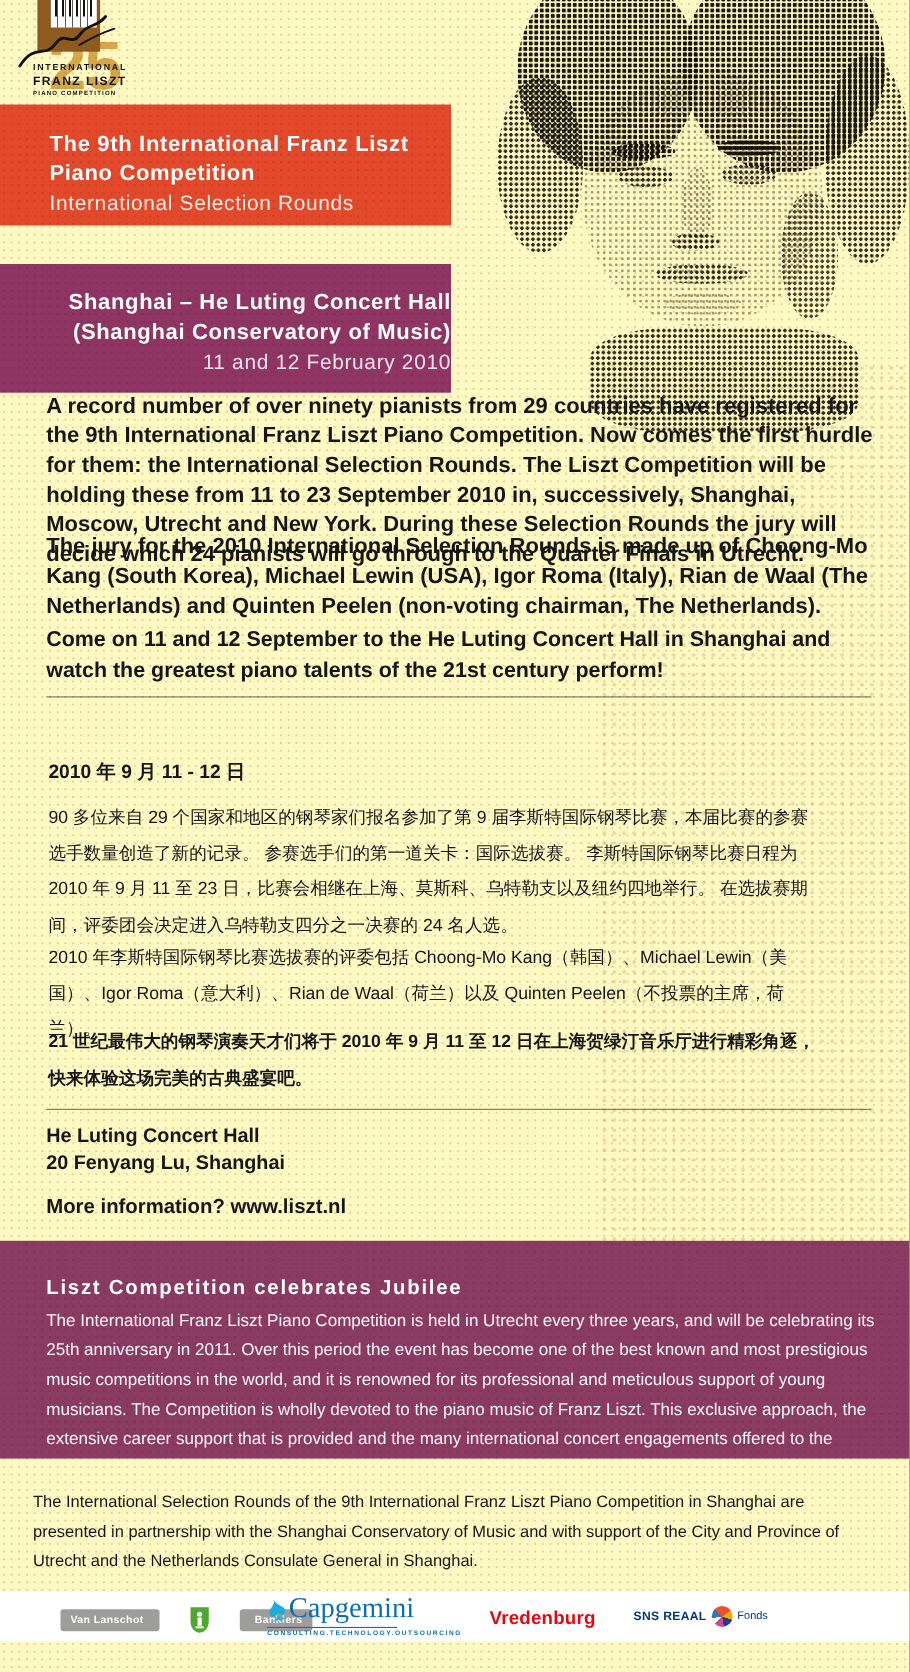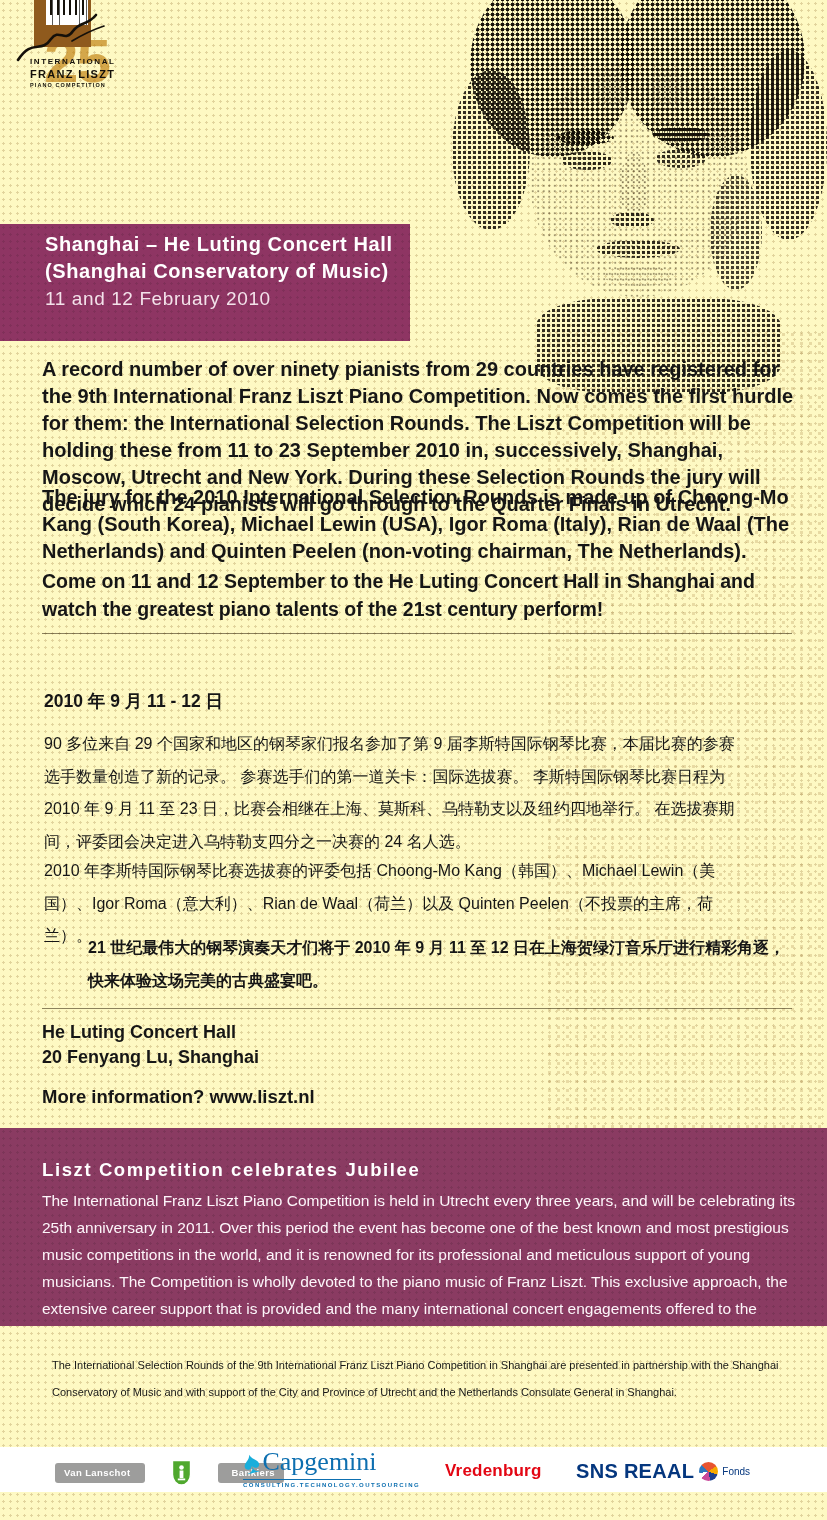--- a/index.html
+++ b/index.html
@@ -54,63 +54,63 @@
   .logo-25{position:absolute; left:44px; top:30px; font-size:62px; font-weight:bold;
         color:rgba(186,117,0,0.62); line-height:1; z-index:0; letter-spacing:-2px;}
   .logo-text{position:absolute; left:30px; top:57px; z-index:2; color:#14100a;}
   .lt1{font-size:8px;  font-weight:bold; letter-spacing:1.6px;}
   .lt2{font-size:11px; font-weight:bold; letter-spacing:1.3px; margin-top:2px;}
   .lt3{font-size:5.5px;font-weight:bold; letter-spacing:1.1px; margin-top:2px;}
   
   .banner{position:absolute; left:0; width:410px; z-index:4; color:#fff;
         background-image:radial-gradient(rgba(0,0,0,0.10) 1px, transparent 1.3px); background-size:7px 7px;}
   .banner-red{top:95px; height:110px; background-color:#E2482A; padding:23px 0 0 45px; box-sizing:border-box;}
-  .banner-purple{top:224px; height:117px; background-color:#8E3563; padding:7px 0 0 45px; box-sizing:border-box;}
+  .banner-purple{top:240px; height:117px; background-color:#8E3563; padding:22px 0 0 45px; box-sizing:border-box;text-align:right;}
   .b-bold{font-size:20px; font-weight:bold; letter-spacing:.6px; line-height:27px;}
   .b-light{font-size:19px; font-weight:normal; letter-spacing:.6px; line-height:27px; color:#FBEDE6;}
   .banner-purple .b-light{color:#F3E2EA;}
   
   .abs{position:absolute; z-index:4;}
   .en-p{left:42px; width:752px; font-size:20px; font-weight:bold; line-height:27px;}
   .en-p1{top:356px;}
   .en-p2{top:484px;}
   .en-p3{left:42px; top:567px; width:725px; font-size:19.5px; font-weight:bold; line-height:28px;}
   .rule{position:absolute; left:42px; width:750px; height:0; border-top:1px solid rgba(45,32,8,0.55); z-index:4;}
   .rule1{top:633px;} .rule2{top:1008px;}
   .zh-h{left:44px; font-size:17.5px; font-weight:bold;}
   .zh-h1{top:652px;} .zh-h2{top:689px;}
   .zh-p{left:44px; width:706px; font-size:16px; line-height:32.5px;}
   .zh-p1{top:728px;} .zh-p2{top:855px;}
-  .zh-p3{top:932px; font-weight:bold;margin-left:44px;}
+  .zh-p3{top:932px; font-weight:bold;}
   .venue{left:42px; top:1020px; font-size:18px; font-weight:bold; line-height:25px;}
   .more-info{left:42px; top:1086px; font-size:18.5px; font-weight:bold;}
   
   .jubilee{position:absolute; left:0; top:1128px; width:827px; height:198px; z-index:4;
         background-color:#8A3B62; color:#fff; box-sizing:border-box; padding:31px 30px 0 42px; overflow:hidden;
         background-image:radial-gradient(rgba(0,0,0,0.10) 1px, transparent 1.3px); background-size:7px 7px;}
   .jub-h{font-size:18.5px; font-weight:bold; letter-spacing:1.6px;}
   .jub-b{margin-top:6px; width:758px; font-size:15.5px; line-height:27px; color:#FDF6FA;}
   
-  .partners{left:52px; top:1352px; width:745px; font-size:11px; line-height:27px; font-weight:normal;}
+  .partners{left:30px; top:1352px; width:745px; font-size:15px; line-height:27px; font-weight:normal;}
   
   .footer{position:absolute; left:0; top:1447px; width:827px; height:45px; background:#fff; z-index:5;}
   .vl{position:absolute; left:55px; top:12px; display:flex; align-items:center;gap:36px;}
   .vl-box{background:#9D9D9C; color:#fff; font-size:9.5px; font-weight:bold; letter-spacing:.4px;
         padding:5px 9px; border-radius:3px; line-height:1;}
   .vl-box.b1{padding-right:14px;} .vl-box.b2{padding-left:14px; margin-left:-10px;}
   .vl-shield{position:relative; z-index:2; margin-left:-10px; width:21px; height:28px; display:inline-block;}
   .cg{position:absolute; left:243px; top:2px;}
   .cg-row{display:flex; align-items:flex-start;}
   .cg-spade{color:#19AEDB; font-size:31px; line-height:28px; transform:rotate(-14deg); display:inline-block;}
   .cg-name{font-family:"Liberation Serif",serif; font-size:26px; line-height:26px; color:#0D6FB0; margin-left:3px;}
   .cg-tag{margin-top:2px; border-top:1.5px solid #0D6FB0; padding-top:2px; width:118px;
         font-size:6px; font-weight:bold; letter-spacing:1.45px; color:#0D6FB0; white-space:nowrap;}
   .vb{position:absolute; left:445px; top:14px; color:#E30613; font-size:17px; font-weight:bold; letter-spacing:.2px;}
   .sns{position:absolute; left:576px; top:13px; display:flex; align-items:center;}
-  .sns-name{color:#04367E; font-size:20px; font-weight:bold; letter-spacing:.3px;}
+  .sns-name{color:#04367E; font-size:11px; font-weight:bold; letter-spacing:.3px;}
   .sns-wheel{width:19px; height:19px; border-radius:50%; margin:0 4px 0 5px;
         background:conic-gradient(#E8542F 0 55deg,#F5A800 55deg 110deg,#1B3F90 110deg 170deg,#C84A9B 170deg 225deg,#ffffff 225deg 260deg,#2E77BC 260deg 315deg,#E8542F 315deg 360deg);}
   .sns-fonds{color:#04367E; font-size:10px; font-weight:normal;}
 </style>
 </head>
 <body>
 
 <div class="poster">
 
   <div class="bg-dots"></div>
@@ -143,20 +143,25 @@
       <path d="M4 52 C 18 30, 27 46, 37 31 C 45 20, 51 35, 59 23 C 66 13, 73 18, 82 7" stroke="#14100a" stroke-width="2.6" fill="none" stroke-linecap="round"></path>
       <path d="M58 33 C 68 27, 78 22, 90 18" stroke="#14100a" stroke-width="1.7" fill="none" stroke-linecap="round"></path>
     </svg>
     <div class="logo-text">
       <div class="lt1">INTERNATIONAL</div>
       <div class="lt2">FRANZ LISZT</div>
       <div class="lt3">PIANO COMPETITION</div>
     </div>
   </div>
 
+  <div class="banner banner-red">
+    <div class="b-bold">The 9th International Franz Liszt</div>
+    <div class="b-bold">Piano Competition</div>
+    <div class="b-light">International Selection Rounds</div>
+  </div>
 
   <div class="banner banner-purple">
     <div class="b-bold">Shanghai – He Luting Concert Hall</div>
     <div class="b-bold">(Shanghai Conservatory of Music)</div>
     <div class="b-light">11 and 12 February 2010</div>
   </div>
 
   <div class="abs en-p en-p1">A record number of over ninety pianists from 29 countries have registered for the 9th International Franz Liszt Piano Competition. Now comes the first hurdle for them: the International Selection Rounds. The Liszt Competition will be holding these from 11 to 23 September 2010 in, successively, Shanghai, Moscow, Utrecht and New York. During these Selection Rounds the jury will decide which 24 pianists will go through to the Quarter Finals in Utrecht.</div>
   <div class="abs en-p en-p2">The jury for the 2010 International Selection Rounds is made up of Choong-Mo Kang (South Korea), Michael Lewin (USA), Igor Roma (Italy), Rian de Waal (The Netherlands) and Quinten Peelen (non-voting chairman, The Netherlands).</div>
   <div class="abs en-p3">Come on 11 and 12 September to the He Luting Concert Hall in Shanghai and watch the greatest piano talents of the 21st century perform!</div>

